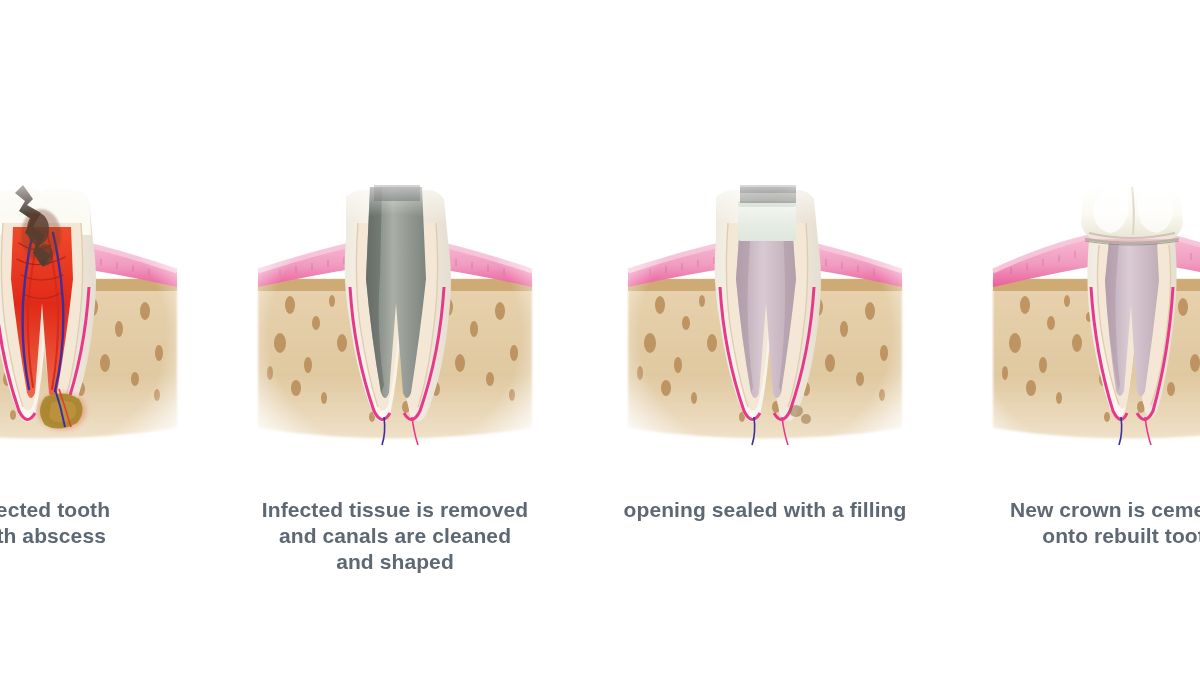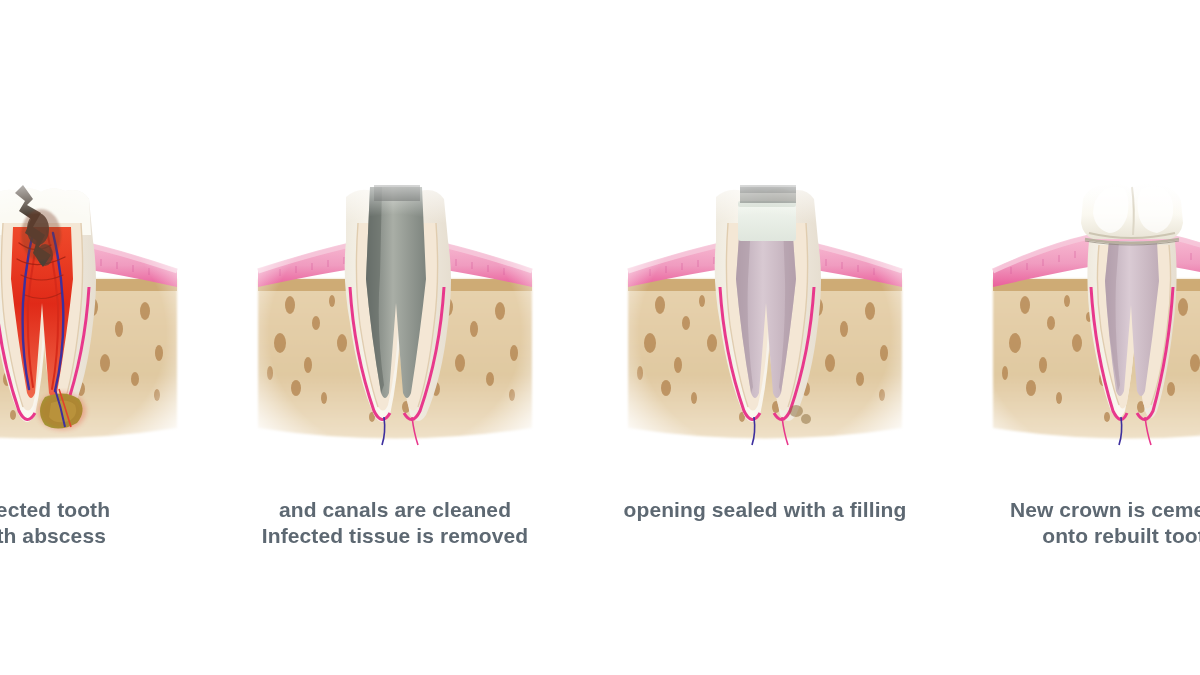--- a/index.html
+++ b/index.html
@@ -295,22 +295,23 @@
 
         <path d="M100 104 Q104 170 124 228 Q132 244 140 230" fill="none" stroke="#e8388c" stroke-width="3"></path>
         <path d="M194 104 Q190 170 170 228 Q162 244 154 230" fill="none" stroke="#e8388c" stroke-width="3"></path>
         <path d="M134 234 Q136 250 132 262" fill="none" stroke="#3d2f9e" stroke-width="1.6"></path>
         <path d="M162 234 Q164 250 168 262" fill="none" stroke="#e8388c" stroke-width="1.6"></path>
 
         <rect x="0" y="0" width="290" height="272" fill="url(#p2fade)"></rect>
       </svg>
     </div>
     <div class="caption">
+      <span class="caption-line">Infected tissue is removed</span>
       <span class="caption-line">and canals are cleaned</span>
-      <span class="caption-line">Infected tissue is removed</span>
+      <span class="caption-line">and shaped</span>
     </div>
   </div>
 
   <div class="panel" id="panel-3">
     <div class="art">
       <svg viewBox="0 0 290 272" xmlns="http://www.w3.org/2000/svg">
         <defs>
           <radialGradient id="p3fade" cx="50%" cy="55%" r="62%">
             <stop offset="0%" stop-color="#ffffff" stop-opacity="0"></stop>
             <stop offset="70%" stop-color="#ffffff" stop-opacity="0"></stop>

